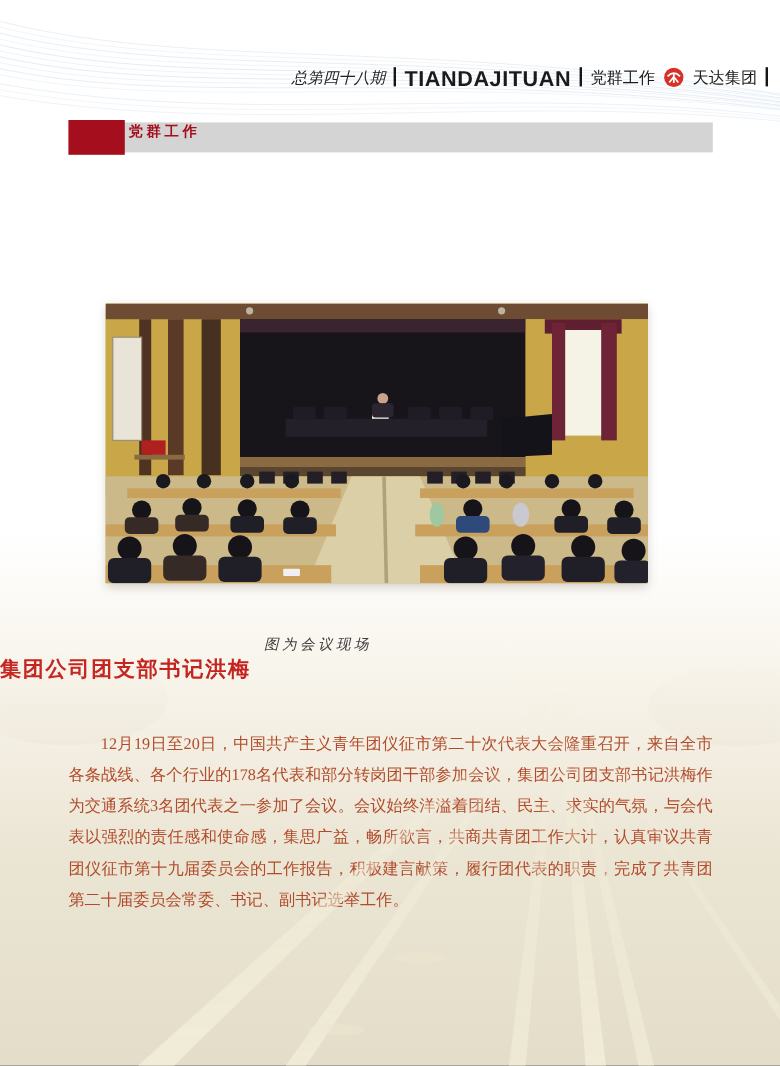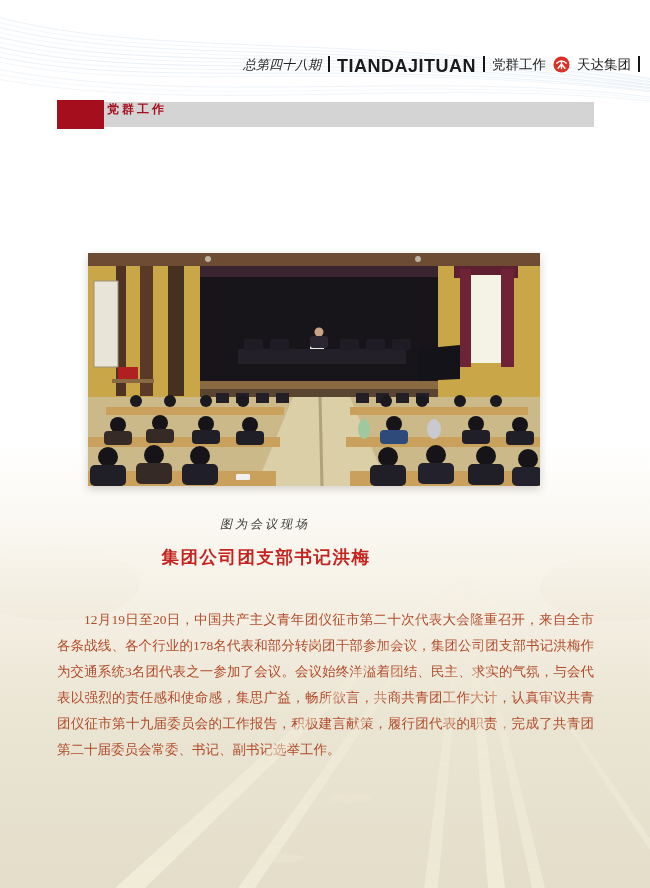--- a/index.html
+++ b/index.html
@@ -34,26 +34,26 @@
   }
   .para-top{top:148px;line-height:23.5px;}
   .para-article{top:607px;line-height:26px;text-indent:2em;}
   
   .photo-frame{
     position:absolute;left:88px;top:253px;width:452px;height:233px;
     background:#c9a648;box-shadow:0 3px 8px rgba(90,80,60,.25);
   }
   .photo-frame svg{display:block;width:452px;height:233px;}
   .caption{
-    position:absolute;left:0;top:516px;width:530px;text-align:center;
+    position:absolute;left:0;top:529px;width:530px;text-align:center;
     color:#3c3c3c;font-size:12px;letter-spacing:3px;font-style:italic;
   }
   
   .article-title{
-    position:absolute;left:0;top:543px;width:532px;text-align:center;
+    position:absolute;left:0;top:543px;width:532px;text-align:left;
     color:#c5231f;font-weight:bold;font-size:17.5px;line-height:28px;letter-spacing:1.5px;
   }
   
   .road-svg{position:absolute;left:0;bottom:0;width:650px;height:350px;}
 </style>
 </head>
 <body>
 
 <div class="page">
 

